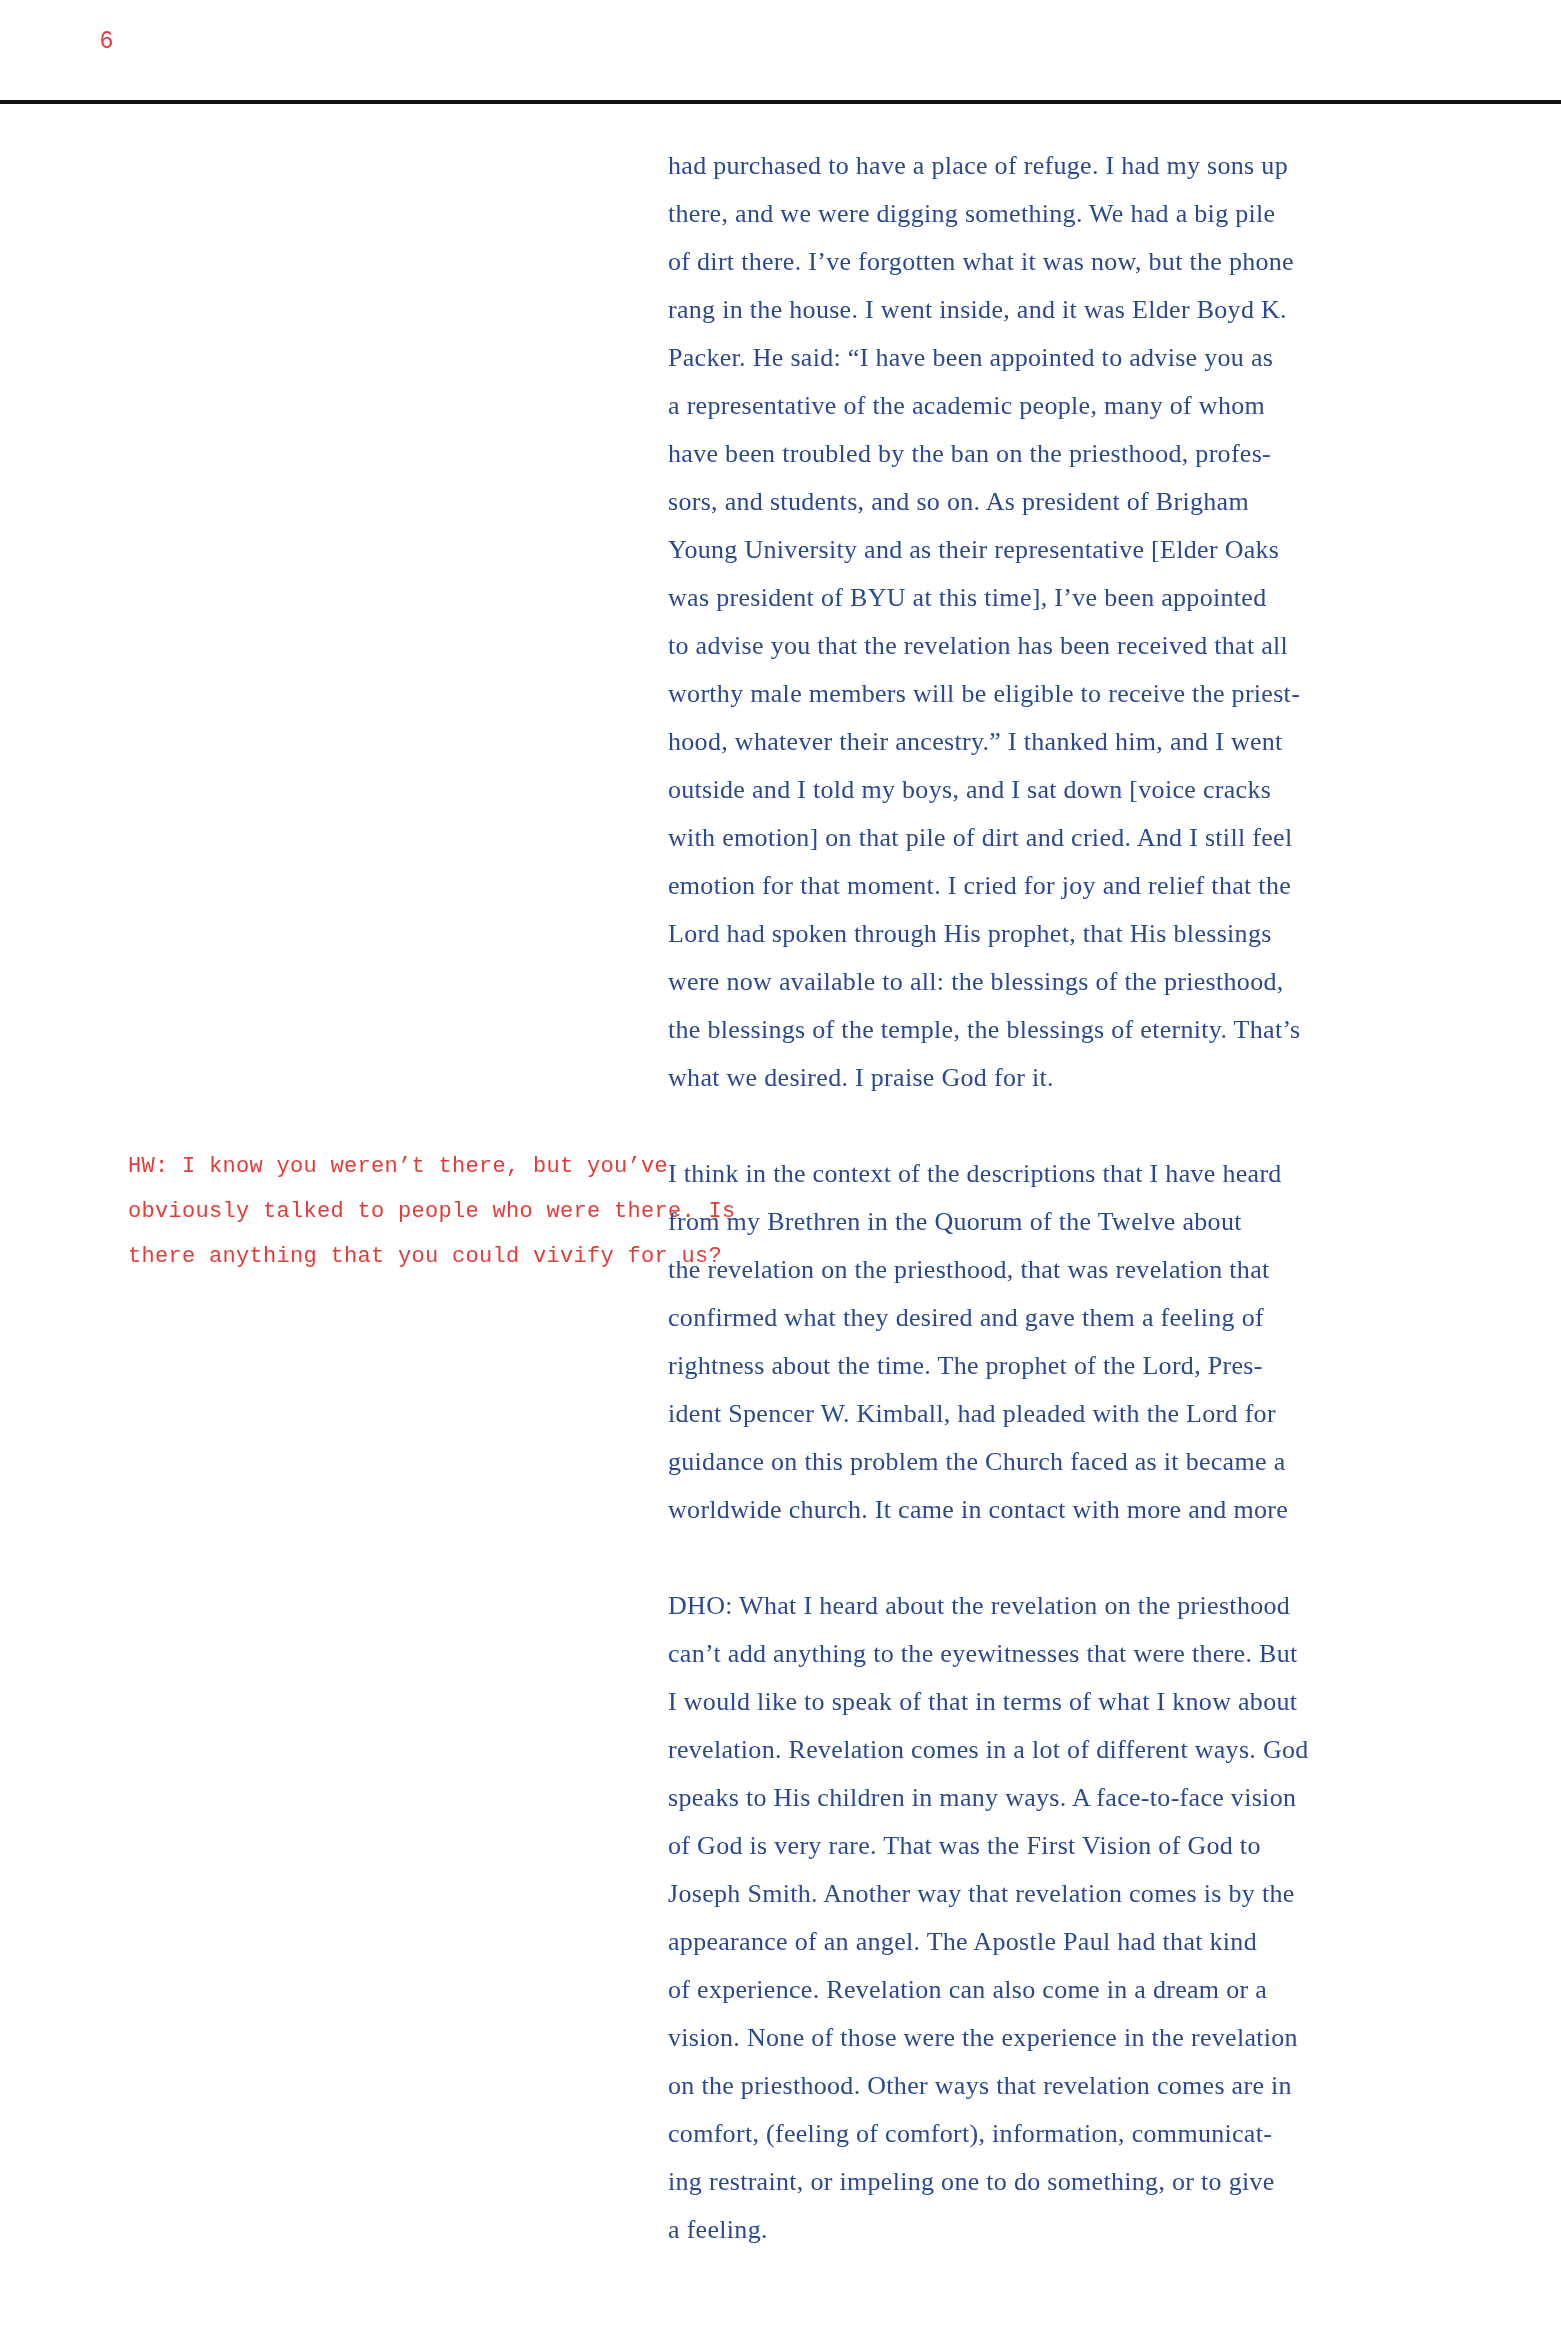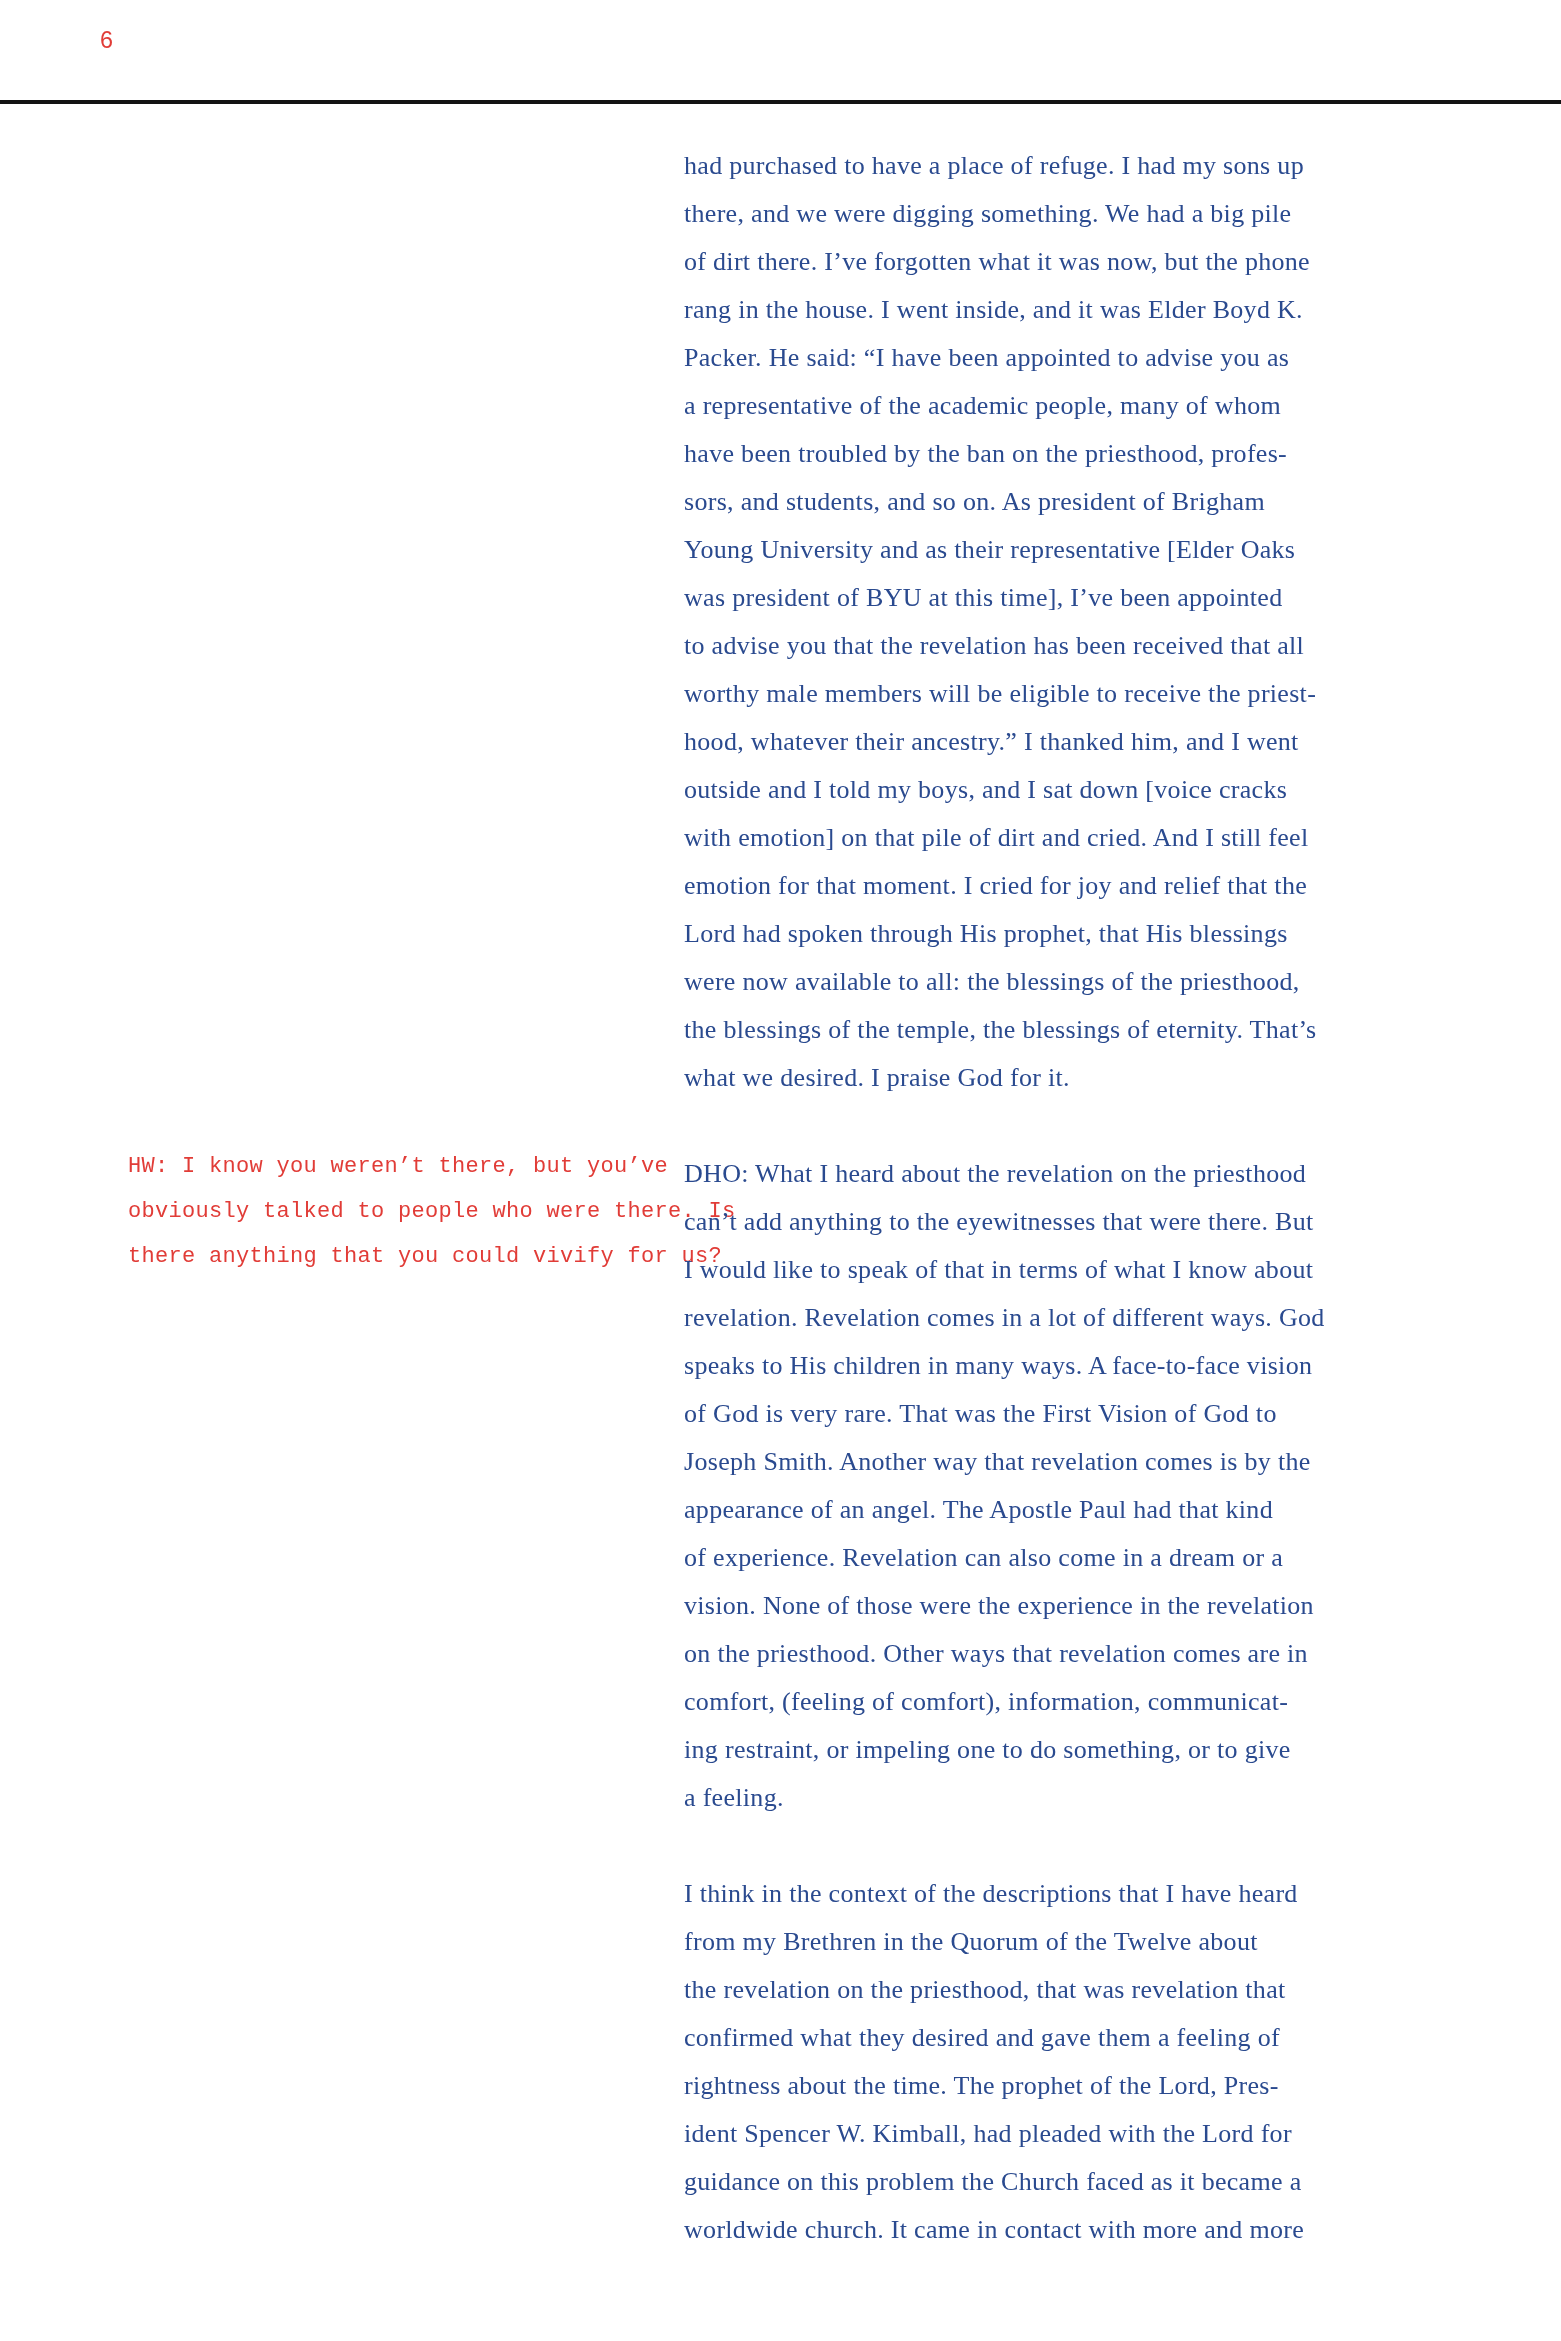--- a/index.html
+++ b/index.html
@@ -47,21 +47,21 @@
   }
 
   
   .body-col {
     position: absolute;
     left: 668px;
     top: 142px;
     width: 807px;
   }
   .para {
-    margin: 0 0 48px 16px;
+    margin: 0 0 48px 0;
     font-family: "Liberation Serif", serif;
     font-size: 26px;
     line-height: 48px;
     letter-spacing: 0.3px;
     color: var(--ink, #2a4a8f);
     white-space: pre;
   }
 </style>
 </head>
 <body style="background: rgb(255, 255, 255);">
@@ -89,36 +89,36 @@
 to advise you that the revelation has been received that all
 worthy male members will be eligible to receive the priest-
 hood, whatever their ancestry.” I thanked him, and I went
 outside and I told my boys, and I sat down [voice cracks
 with emotion] on that pile of dirt and cried. And I still feel
 emotion for that moment. I cried for joy and relief that the
 Lord had spoken through His prophet, that His blessings
 were now available to all: the blessings of the priesthood,
 the blessings of the temple, the blessings of eternity. That’s
 what we desired. I praise God for it.</p>
+  <p class="para">I think in the context of the descriptions that I have heard
+from my Brethren in the Quorum of the Twelve about
+the revelation on the priesthood, that was revelation that
+confirmed what they desired and gave them a feeling of
+rightness about the time. The prophet of the Lord, Pres-
+ident Spencer W. Kimball, had pleaded with the Lord for
+guidance on this problem the Church faced as it became a
+worldwide church. It came in contact with more and more</p>
   <p class="para">DHO: What I heard about the revelation on the priesthood
 can’t add anything to the eyewitnesses that were there. But
 I would like to speak of that in terms of what I know about
 revelation. Revelation comes in a lot of different ways. God
 speaks to His children in many ways. A face-to-face vision
 of God is very rare. That was the First Vision of God to
 Joseph Smith. Another way that revelation comes is by the
 appearance of an angel. The Apostle Paul had that kind
 of experience. Revelation can also come in a dream or a
 vision. None of those were the experience in the revelation
 on the priesthood. Other ways that revelation comes are in
 comfort, (feeling of comfort), information, communicat-
 ing restraint, or impeling one to do something, or to give
 a feeling.</p>
-  <p class="para">I think in the context of the descriptions that I have heard
-from my Brethren in the Quorum of the Twelve about
-the revelation on the priesthood, that was revelation that
-confirmed what they desired and gave them a feeling of
-rightness about the time. The prophet of the Lord, Pres-
-ident Spencer W. Kimball, had pleaded with the Lord for
-guidance on this problem the Church faced as it became a
-worldwide church. It came in contact with more and more</p>
 </main>
 
 
 </body></html>

